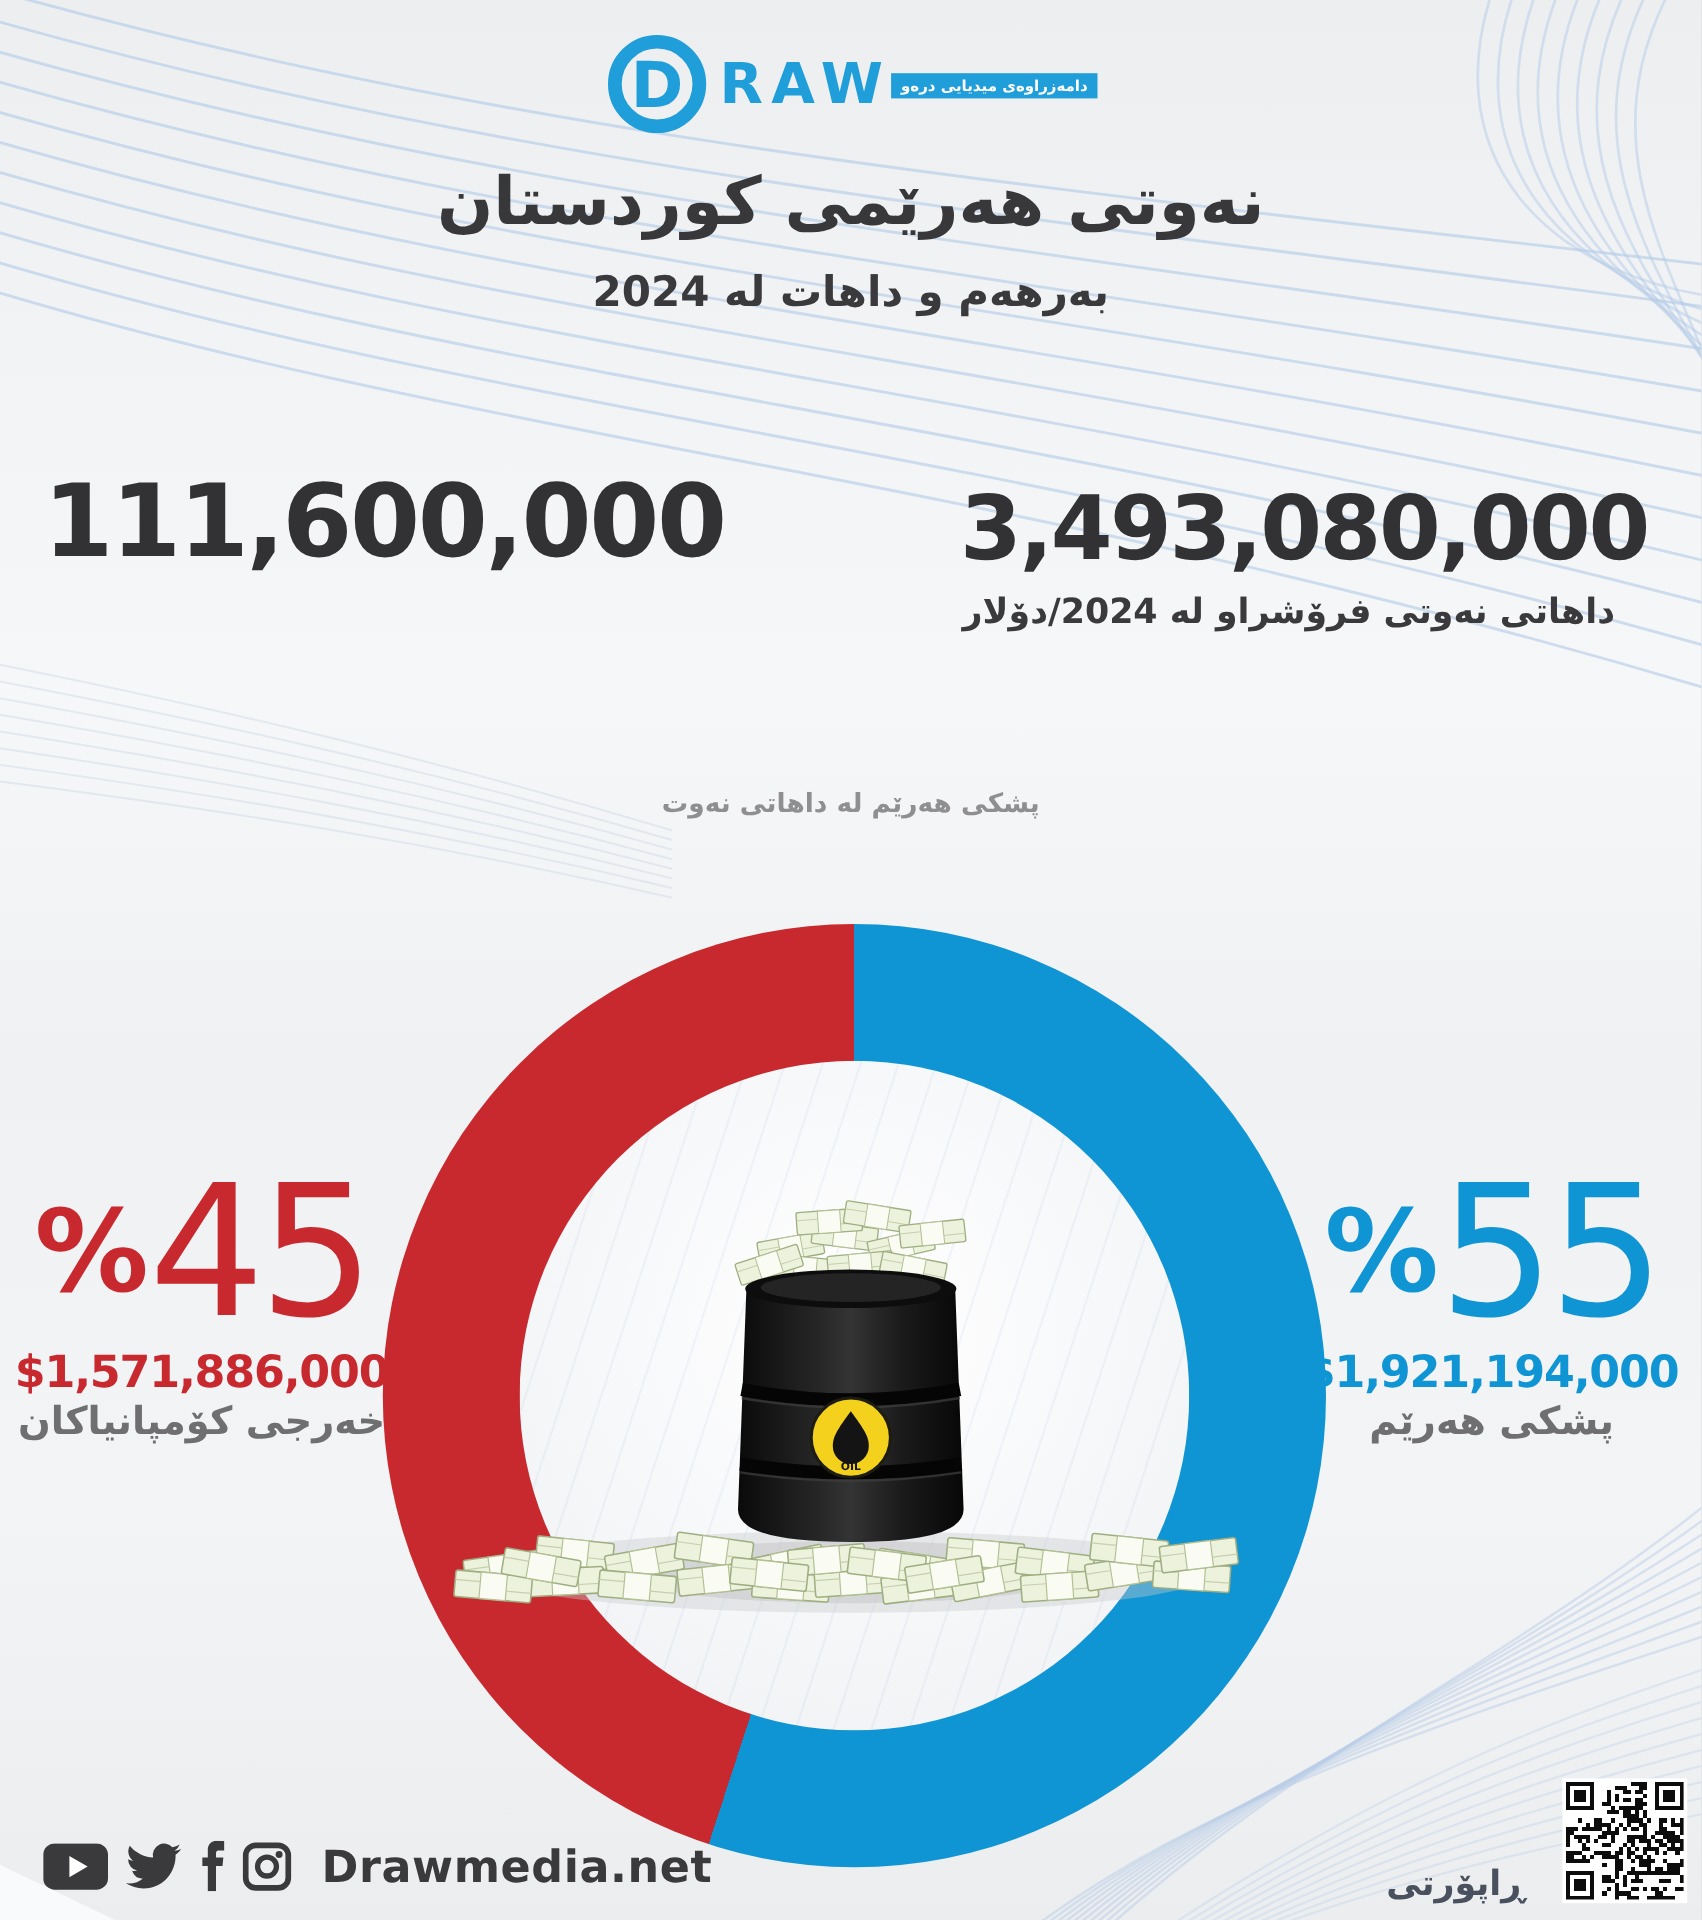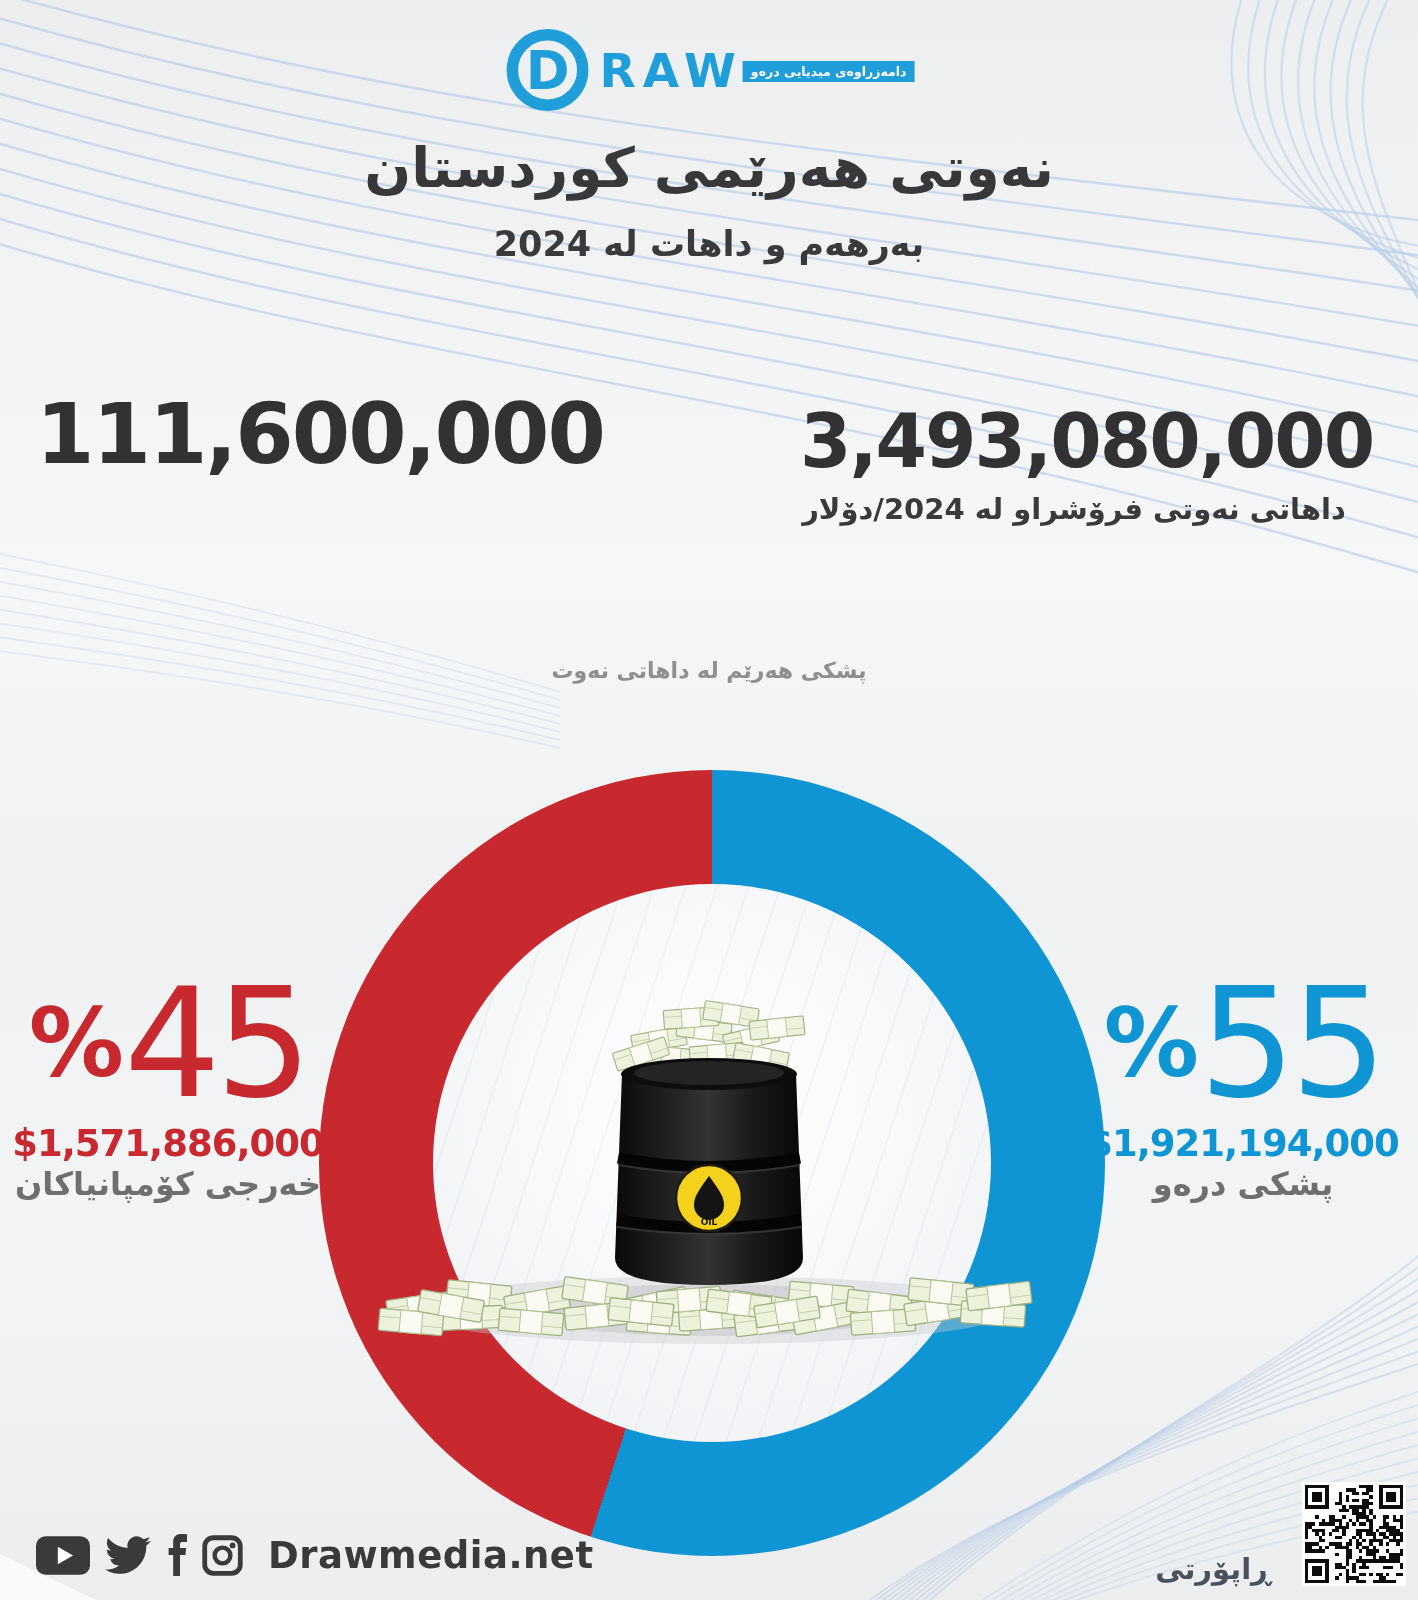--- a/index.html
+++ b/index.html
@@ -392,21 +392,21 @@
   </svg>
 
   <div class="share share-left">
     <div class="share-pct"><span class="pct-sign">%</span><span class="pct-value">45</span></div>
     <div class="share-amount">$1,571,886,000</div>
     <div class="share-caption" dir="rtl">خەرجی کۆمپانیاکان</div>
   </div>
   <div class="share share-right">
     <div class="share-pct"><span class="pct-sign">%</span><span class="pct-value">55</span></div>
     <div class="share-amount">$1,921,194,000</div>
-    <div class="share-caption" dir="rtl">پشکی درەو</div>
+    <div class="share-caption" dir="rtl">پشکی هەرێم</div>
   </div>
 
   <div class="social-row">
     <svg viewBox="0 0 28 20" width="54" height="39">
       <rect width="28" height="20" rx="5" fill="#3a3a3c"></rect>
       <path d="M11.3 5.4 L19.2 10 L11.3 14.6 Z" fill="#fff"></path>
     </svg>
     <svg viewBox="0 0 24 24" width="46" height="46">
       <path fill="#3a3a3c" d="M23.953 4.57a10 10 0 01-2.825.775 4.958 4.958 0 002.163-2.723c-.951.555-2.005.959-3.127 1.184a4.92 4.92 0 00-8.384 4.482C7.69 8.095 4.067 6.13 1.64 3.162a4.822 4.822 0 00-.666 2.475c0 1.71.87 3.213 2.188 4.096a4.904 4.904 0 01-2.228-.616v.06a4.923 4.923 0 003.946 4.827 4.996 4.996 0 01-2.212.085 4.936 4.936 0 004.604 3.417 9.867 9.867 0 01-6.102 2.105c-.39 0-.779-.023-1.17-.067a13.995 13.995 0 007.557 2.209c9.053 0 13.998-7.496 13.998-13.985 0-.21 0-.42-.015-.63A9.935 9.935 0 0024 4.59z"></path>
     </svg>

